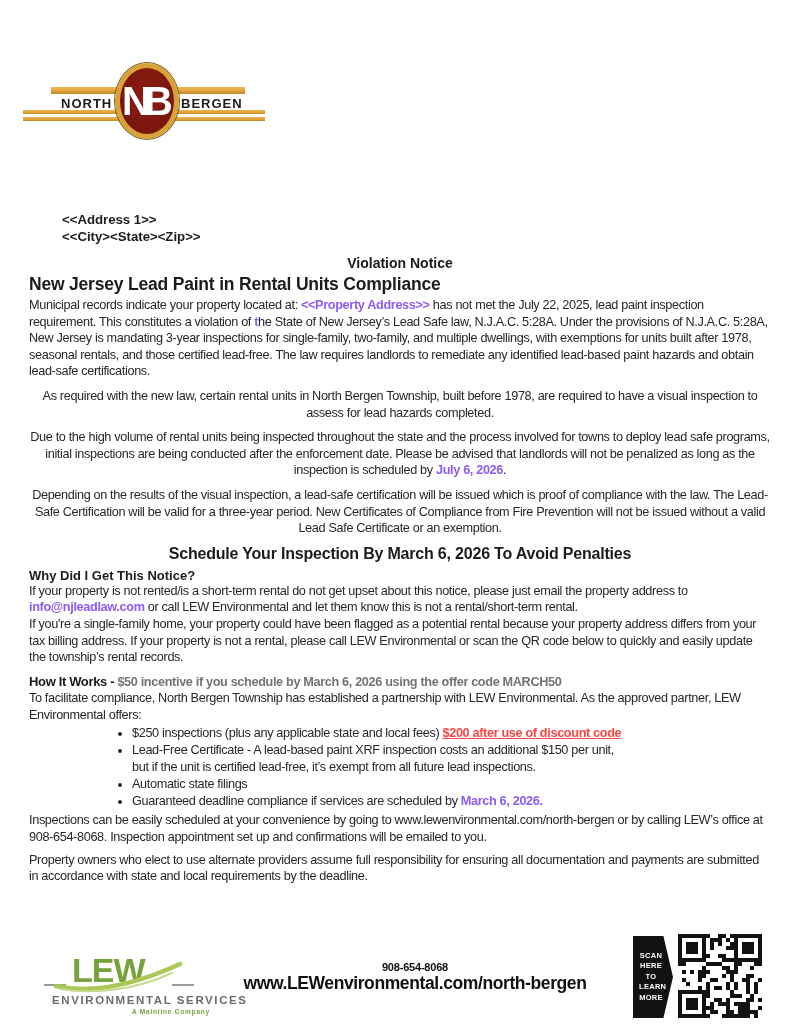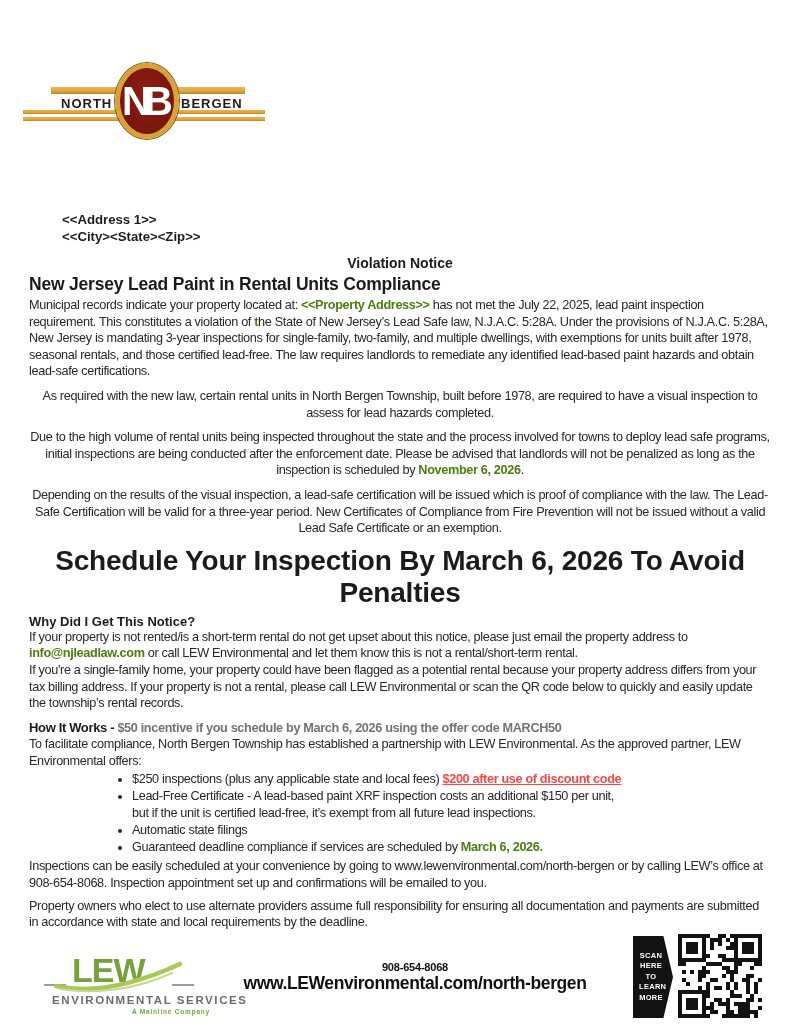--- a/index.html
+++ b/index.html
@@ -37,29 +37,29 @@
     color:#ffffff; font-weight:bold; font-size:40px; letter-spacing:-7px;
     padding-right:6px; line-height:1;
   }
 
   
   .recipient { margin-left:33px; font-weight:bold; font-size:13.2px; line-height:16.5px; color:#1d1d1f; }
 
   
   .h-violation { margin-top:10px; text-align:center; font-size:14px; font-weight:bold; color:#1b1b1d; }
   .h-compliance { margin-top:3px; font-size:17.5px; font-weight:bold; letter-spacing:-0.2px; color:#1b1b1d; }
-  .h-schedule { margin:8px 0 0 0; text-align:center; font-size:28px; font-weight:bold; letter-spacing:-0.2px; color:#1b1b1d; }
+  .h-schedule { margin:8px 0 0 0; text-align:center; font-size:16px; font-weight:bold; letter-spacing:-0.2px; color:#1b1b1d; }
   .h-sub { font-size:13px; font-weight:bold; color:#1b1b1d; }
   .h-why { margin-top:5px; }
   .h-how { margin-top:8px; }
 
   
   .para { font-size:12.7px; line-height:16.6px; letter-spacing:-0.35px; color:#26272a; }
   .mt3 { margin-top:3px; } .mt8 { margin-top:8px;text-align:center; } .mt6 { margin-top:6px; } .mt2 { margin-top:2px; }
-  .b { font-weight:bold; color:#4d7c0f; }
+  .b { font-weight:bold; color:#8b5cf6; }
   .red-italic { color:#737373; font-weight:bold; }
   .red-underline { color:#FB4545; font-weight:bold; text-decoration:underline; }
 
   
   .offers { margin-top:2px; list-style:disc outside; padding-left:103px; }
   .offers li { font-size:12.7px; line-height:16.8px; letter-spacing:-0.35px; color:#26272a; }
 
   
   .footer { position:absolute; left:0; top:930px; width:800px; height:105px; }
 
@@ -116,21 +116,21 @@
       <div>&lt;&lt;City&gt;&lt;State&gt;&lt;Zip&gt;&gt;</div>
     </div>
 
     <h2 class="h-violation">Violation Notice</h2>
     <h2 class="h-compliance">New Jersey Lead Paint in Rental Units Compliance</h2>
 
     <p class="para mt2"><span>Municipal records indicate your property located at: </span><span class="b">&lt;&lt;Property Address&gt;&gt;</span><span> has not met the July 22, 2025, lead paint inspection requirement. This constitutes a violation of </span><span class="b">t</span><span>he State of New Jersey’s Lead Safe law, N.J.A.C. 5:28A. Under the provisions of N.J.A.C. 5:28A, New Jersey is mandating 3-year inspections for single-family, two-family, and multiple dwellings, with exemptions for units built after 1978, seasonal rentals, and those certified lead-free. The law requires landlords to remediate any identified lead-based paint hazards and obtain lead-safe certifications.</span></p>
 
     <p class="para mt8">As required with the new law, certain rental units in North Bergen Township, built before 1978, are required to have a visual inspection to assess for lead hazards completed.</p>
 
-    <p class="para mt8"><span>Due to the high volume of rental units being inspected throughout the state and the process involved for towns to deploy lead safe programs, initial inspections are being conducted after the enforcement date. Please be advised that landlords will not be penalized as long as the inspection is scheduled by </span><span class="b">November 6, 2026</span><span>.</span></p>
+    <p class="para mt8"><span>Due to the high volume of rental units being inspected throughout the state and the process involved for towns to deploy lead safe programs, initial inspections are being conducted after the enforcement date. Please be advised that landlords will not be penalized as long as the inspection is scheduled by </span><span class="b">July 6, 2026</span><span>.</span></p>
 
     <p class="para mt8">Depending on the results of the visual inspection, a lead-safe certification will be issued which is proof of compliance with the law. The Lead-Safe Certification will be valid for a three-year period. New Certificates of Compliance from Fire Prevention will not be issued without a valid Lead Safe Certificate or an exemption.</p>
 
     <h2 class="h-schedule">Schedule Your Inspection By March 6, 2026 To Avoid Penalties</h2>
 
     <div class="h-sub h-why">Why Did I Get This Notice?</div>
     <p class="para"><span>If your property is not rented/is a short-term rental do not get upset about this notice, please just email the property address to </span><span class="b">info@njleadlaw.com</span><span> or call LEW Environmental and let them know this is not a rental/short-term rental.</span></p>
     <p class="para">If you're a single-family home, your property could have been flagged as a potential rental because your property address differs from your tax billing address. If your property is not a rental, please call LEW Environmental or scan the QR code below to quickly and easily update the township’s rental records.</p>
 
     <div class="para h-how"><span class="h-sub">How It Works - </span><span class="red-italic">$50 incentive if you schedule by March 6, 2026 using the offer code MARCH50</span></div>

